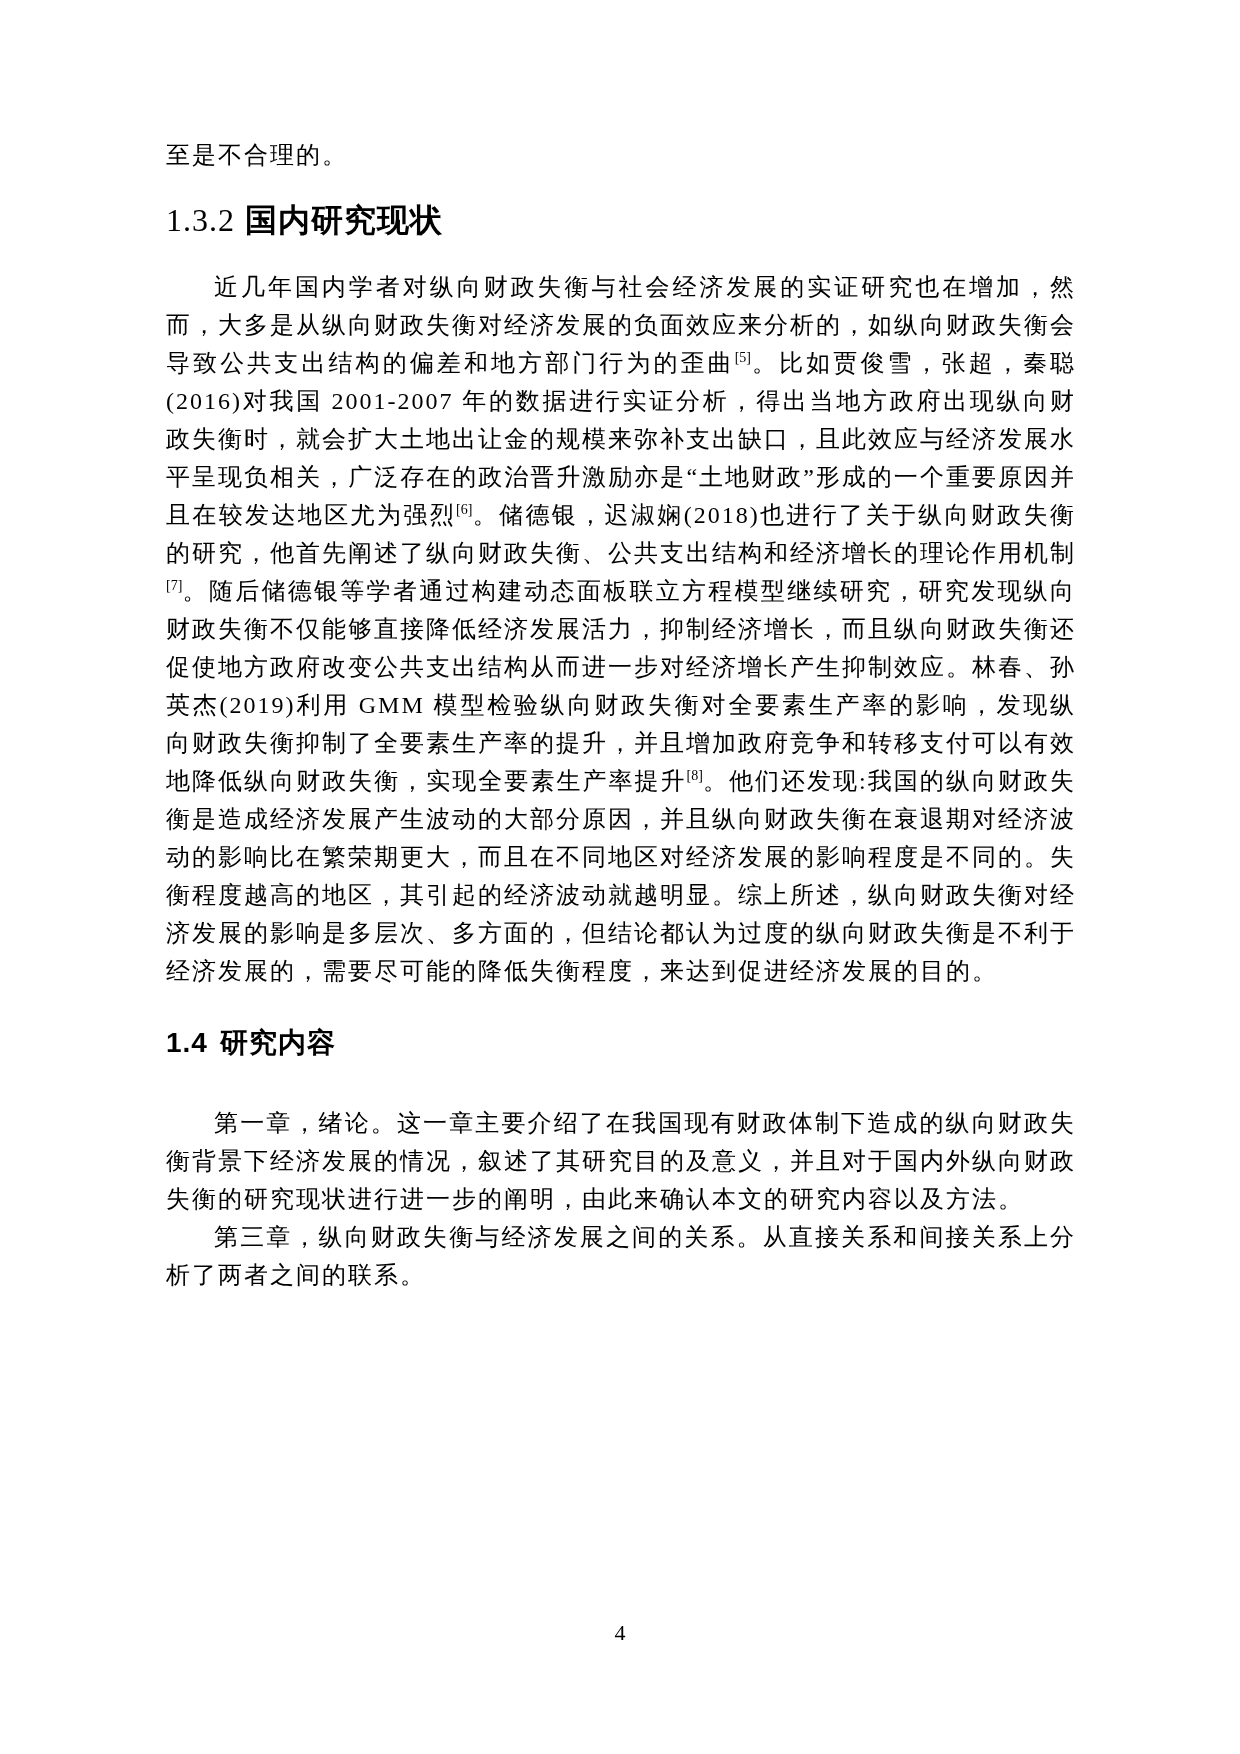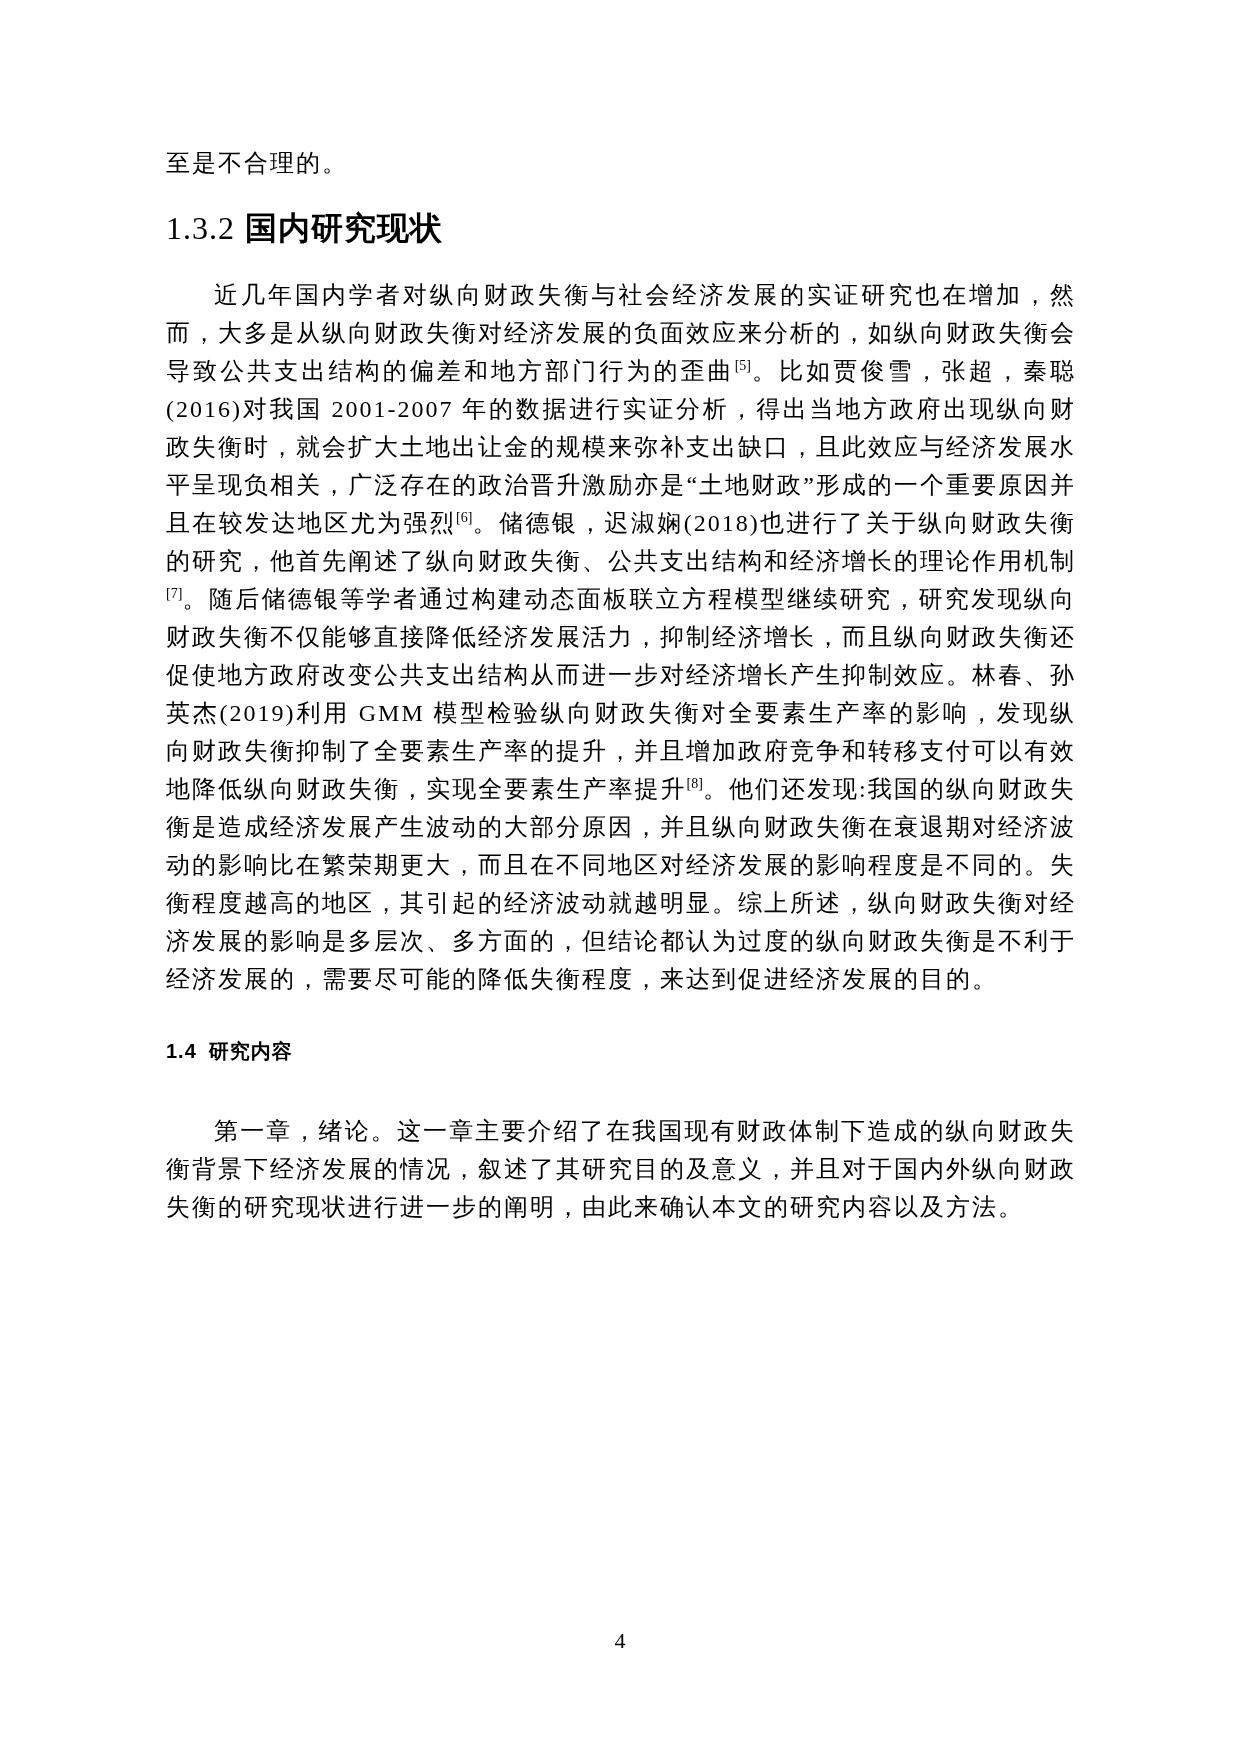--- a/index.html
+++ b/index.html
@@ -1,21 +1,21 @@
 <!DOCTYPE html>
 <html><head>
   <meta charset="utf-8">
   <style>
     * { margin: 0; padding: 0; box-sizing: border-box; }
     html, body { background: #ffffff; }
     .page {
       position: relative;
       width: 1240px;
       height: 1680px;
-      margin: 12px auto;
+      margin: 4px auto;
       background: #ffffff;
       font-family: "Liberation Serif", "DejaVu Serif", serif;
       color: #000000;
       padding: 132px 164px 15px 166px;
       overflow: hidden;
     }
     .para, .cont-line {
       font-size: 24px;
       line-height: 38px;
       letter-spacing: 2px;
@@ -42,21 +42,21 @@
       font-weight: normal;
     }
     .h3 .h-title {
       font-family: "Liberation Sans", "DejaVu Sans", sans-serif;
       font-weight: bold;
       margin-left: 10px;
     }
     .h2 {
       margin-top: 30px;
       margin-bottom: 38px;
-      font-size: 20px;
+      font-size: 28px;
       line-height: 46px;
       letter-spacing: 1px;
     }
     .h2 .h-num {
       font-family: "Liberation Sans", "DejaVu Sans", sans-serif;
       font-weight: bold;
     }
     .h2 .h-title {
       font-family: "Liberation Sans", "DejaVu Sans", sans-serif;
       font-weight: bold;
@@ -86,17 +86,18 @@
   <div class="para"><span>近几年国内学者对纵向财政失衡与社会经济发展的实证研究也在增加，然而，大多是从纵向财政失衡对经济发展的负面效应来分析的，如纵向财政失衡会导致公共支出结构的偏差和地方部门行为的歪曲</span><span class="fn-ref">[5]</span><span>。比如贾俊雪，张超，秦聪(2016)对我国 2001-2007 年的数据进行实证分析，得出当地方政府出现纵向财政失衡时，就会扩大土地出让金的规模来弥补支出缺口，且此效应与经济发展水平呈现负相关，广泛存在的政治晋升激励亦是“土地财政”形成的一个重要原因并且在较发达地区尤为强烈</span><span class="fn-ref">[6]</span><span>。储德银，迟淑娴(2018)也进行了关于纵向财政失衡的研究，他首先阐述了纵向财政失衡、公共支出结构和经济增长的理论作用机制</span><span class="fn-ref">[7]</span><span>。随后储德银等学者通过构建动态面板联立方程模型继续研究，研究发现纵向财政失衡不仅能够直接降低经济发展活力，抑制经济增长，而且纵向财政失衡还促使地方政府改变公共支出结构从而进一步对经济增长产生抑制效应。林春、孙英杰(2019)利用 GMM 模型检验纵向财政失衡对全要素生产率的影响，发现纵向财政失衡抑制了全要素生产率的提升，并且增加政府竞争和转移支付可以有效地降低纵向财政失衡，实现全要素生产率提升</span><span class="fn-ref">[8]</span><span>。他们还发现:我国的纵向财政失衡是造成经济发展产生波动的大部分原因，并且纵向财政失衡在衰退期对经济波动的影响比在繁荣期更大，而且在不同地区对经济发展的影响程度是不同的。失衡程度越高的地区，其引起的经济波动就越明显。综上所述，纵向财政失衡对经济发展的影响是多层次、多方面的，但结论都认为过度的纵向财政失衡是不利于经济发展的，需要尽可能的降低失衡程度，来达到促进经济发展的目的。</span></div>
 
   <div class="h2">
     <span class="h-num">1.4</span><span class="h-title">研究内容</span>
   </div>
 
 
   <div class="para">第一章，绪论。这一章主要介绍了在我国现有财政体制下造成的纵向财政失衡背景下经济发展的情况，叙述了其研究目的及意义，并且对于国内外纵向财政失衡的研究现状进行进一步的阐明，由此来确认本文的研究内容以及方法。</div>
 
 
+  <div class="para">第三章，纵向财政失衡与经济发展之间的关系。从直接关系和间接关系上分析了两者之间的联系。</div>
 
 
   <div class="page-number">4</div>
 
 </div>
 
 </body></html>

